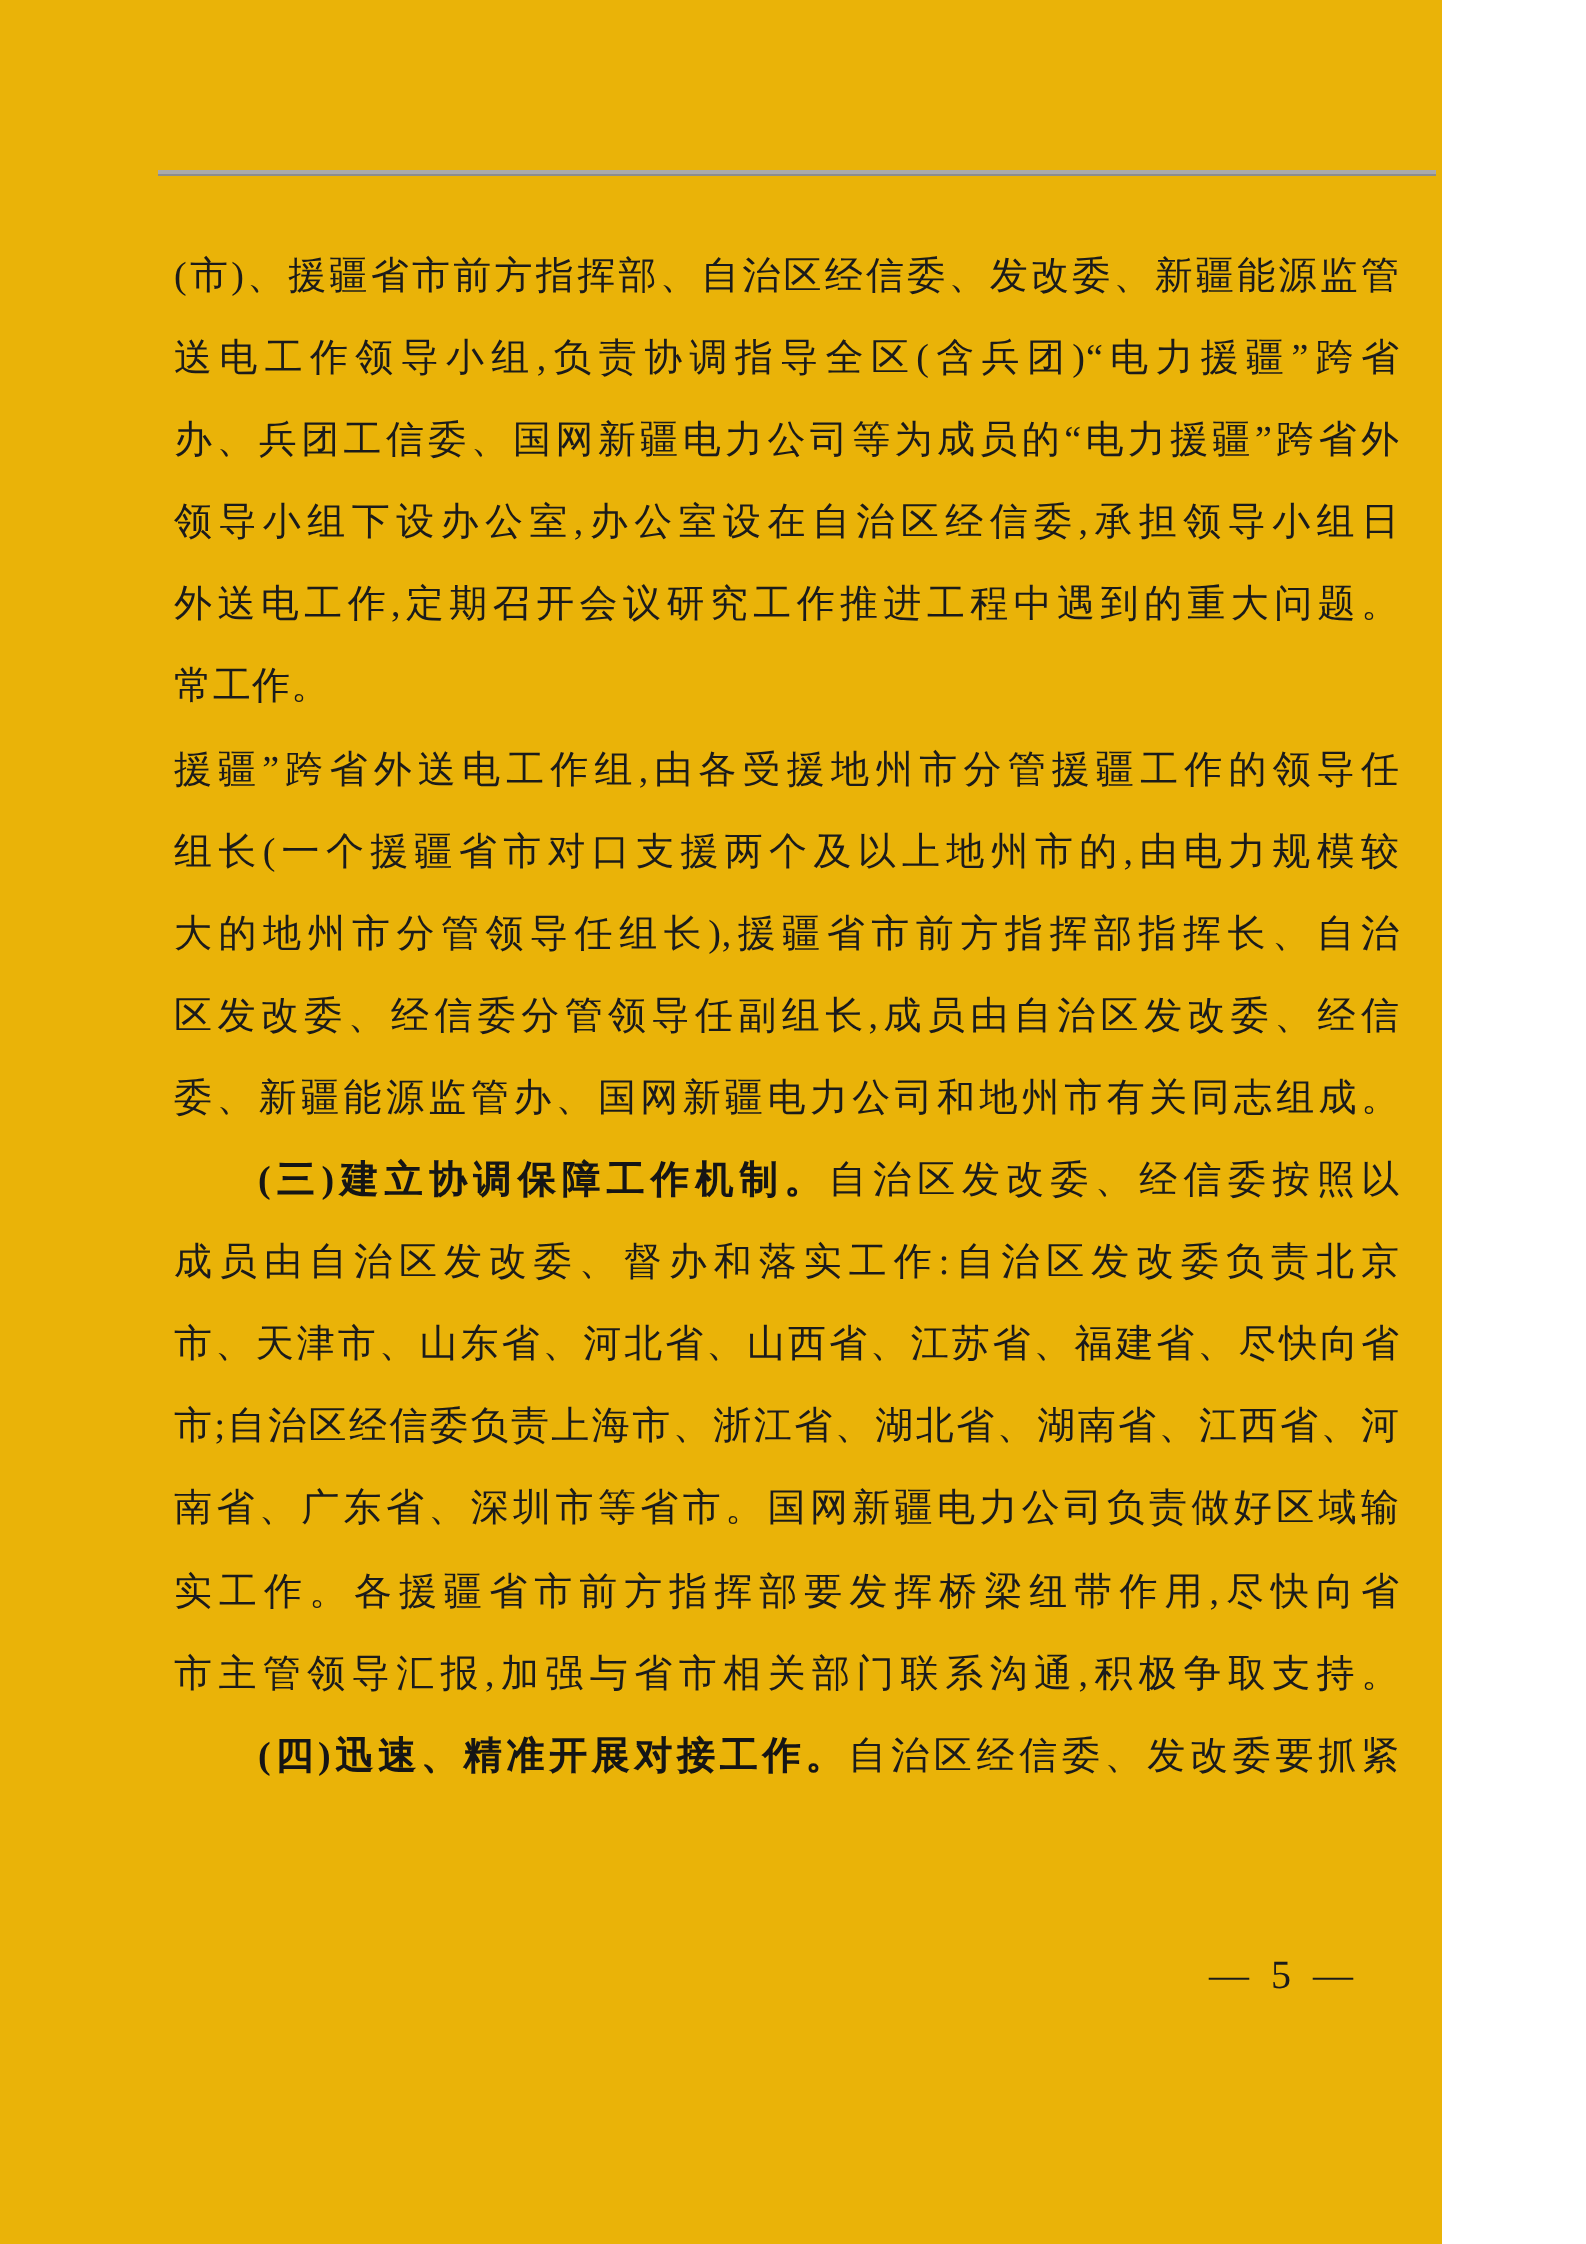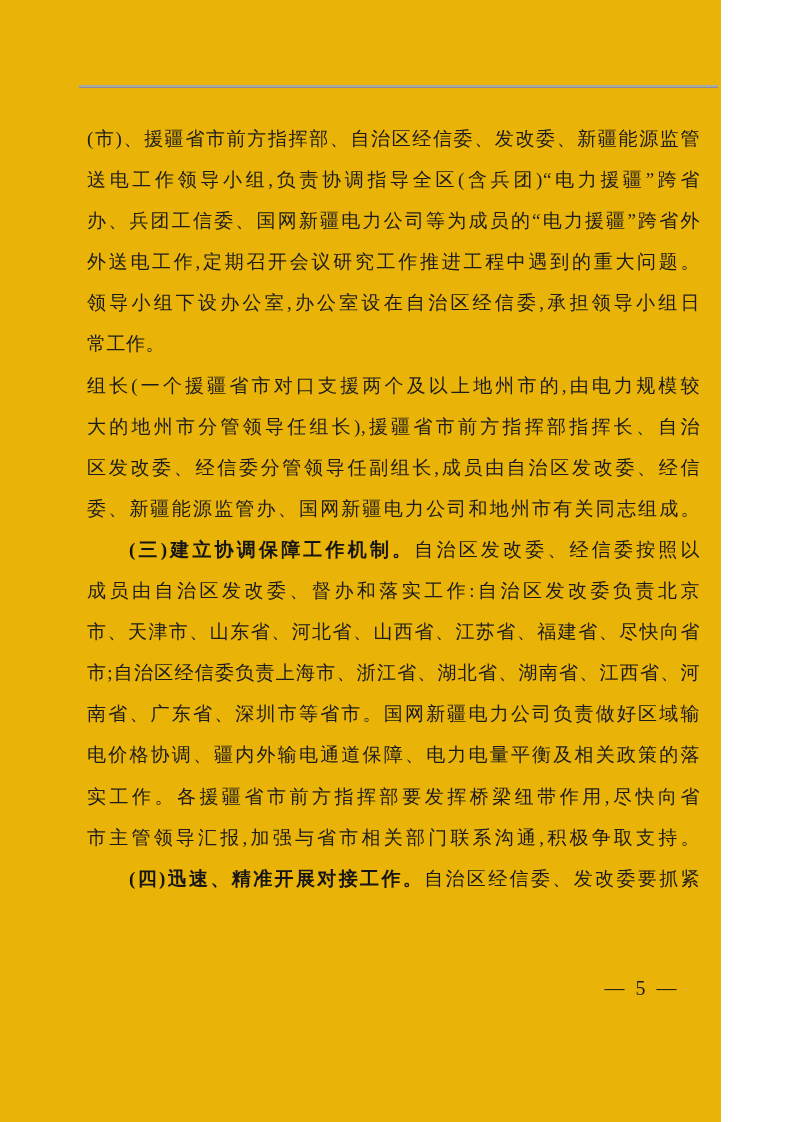--- a/index.html
+++ b/index.html
@@ -68,35 +68,35 @@
 <body>
 
 <div class="page">
 
   <div class="rule"></div>
 
   <div class="body-text">
     <div class="ln"><span>(市)、援疆省市前方指挥部、自治区经信委、发改委、新疆能源监管</span></div>
     <div class="ln"><span>送电工作领导小组,负责协调指导全区(含兵团)“电力援疆”跨省</span></div>
     <div class="ln"><span>办、兵团工信委、国网新疆电力公司等为成员的“电力援疆”跨省外</span></div>
+    <div class="ln"><span>领导小组下设办公室,办公室设在自治区经信委,承担领导小组日</span></div>
     <div class="ln"><span>外送电工作,定期召开会议研究工作推进工程中遇到的重大问题。</span></div>
-    <div class="ln"><span>领导小组下设办公室,办公室设在自治区经信委,承担领导小组日</span></div>
     <div class="ln short"><span>常工作。</span></div>
 
+    <div class="ln"><span>援疆”跨省外送电工作组,由各受援地州市分管援疆工作的领导任</span></div>
     <div class="ln"><span>组长(一个援疆省市对口支援两个及以上地州市的,由电力规模较</span></div>
     <div class="ln"><span>大的地州市分管领导任组长),援疆省市前方指挥部指挥长、自治</span></div>
     <div class="ln"><span>区发改委、经信委分管领导任副组长,成员由自治区发改委、经信</span></div>
     <div class="ln"><span>委、新疆能源监管办、国网新疆电力公司和地州市有关同志组成。</span></div>
 
     <div class="ln indent"><span class="head">(三)建立协调保障工作机制。</span><span>自治区发改委、经信委按照以</span></div>
     <div class="ln"><span>成员由自治区发改委、督办和落实工作:自治区发改委负责北京</span></div>
     <div class="ln"><span>市、天津市、山东省、河北省、山西省、江苏省、福建省、尽快向省</span></div>
     <div class="ln"><span>市;自治区经信委负责上海市、浙江省、湖北省、湖南省、江西省、河</span></div>
     <div class="ln"><span>南省、广东省、深圳市等省市。国网新疆电力公司负责做好区域输</span></div>
-    <div class="ln"><span>电价格协调、疆内外输电通道保障、电力电量平衡及相关政策的落</span></div>
     <div class="ln"><span>实工作。各援疆省市前方指挥部要发挥桥梁纽带作用,尽快向省</span></div>
     <div class="ln"><span>市主管领导汇报,加强与省市相关部门联系沟通,积极争取支持。</span></div>
 
     <div class="ln indent"><span class="head">(四)迅速、精准开展对接工作。</span><span>自治区经信委、发改委要抓紧</span></div>
   </div>
 
   <div class="page-number">— 5 —</div>
 
 </div>
 

